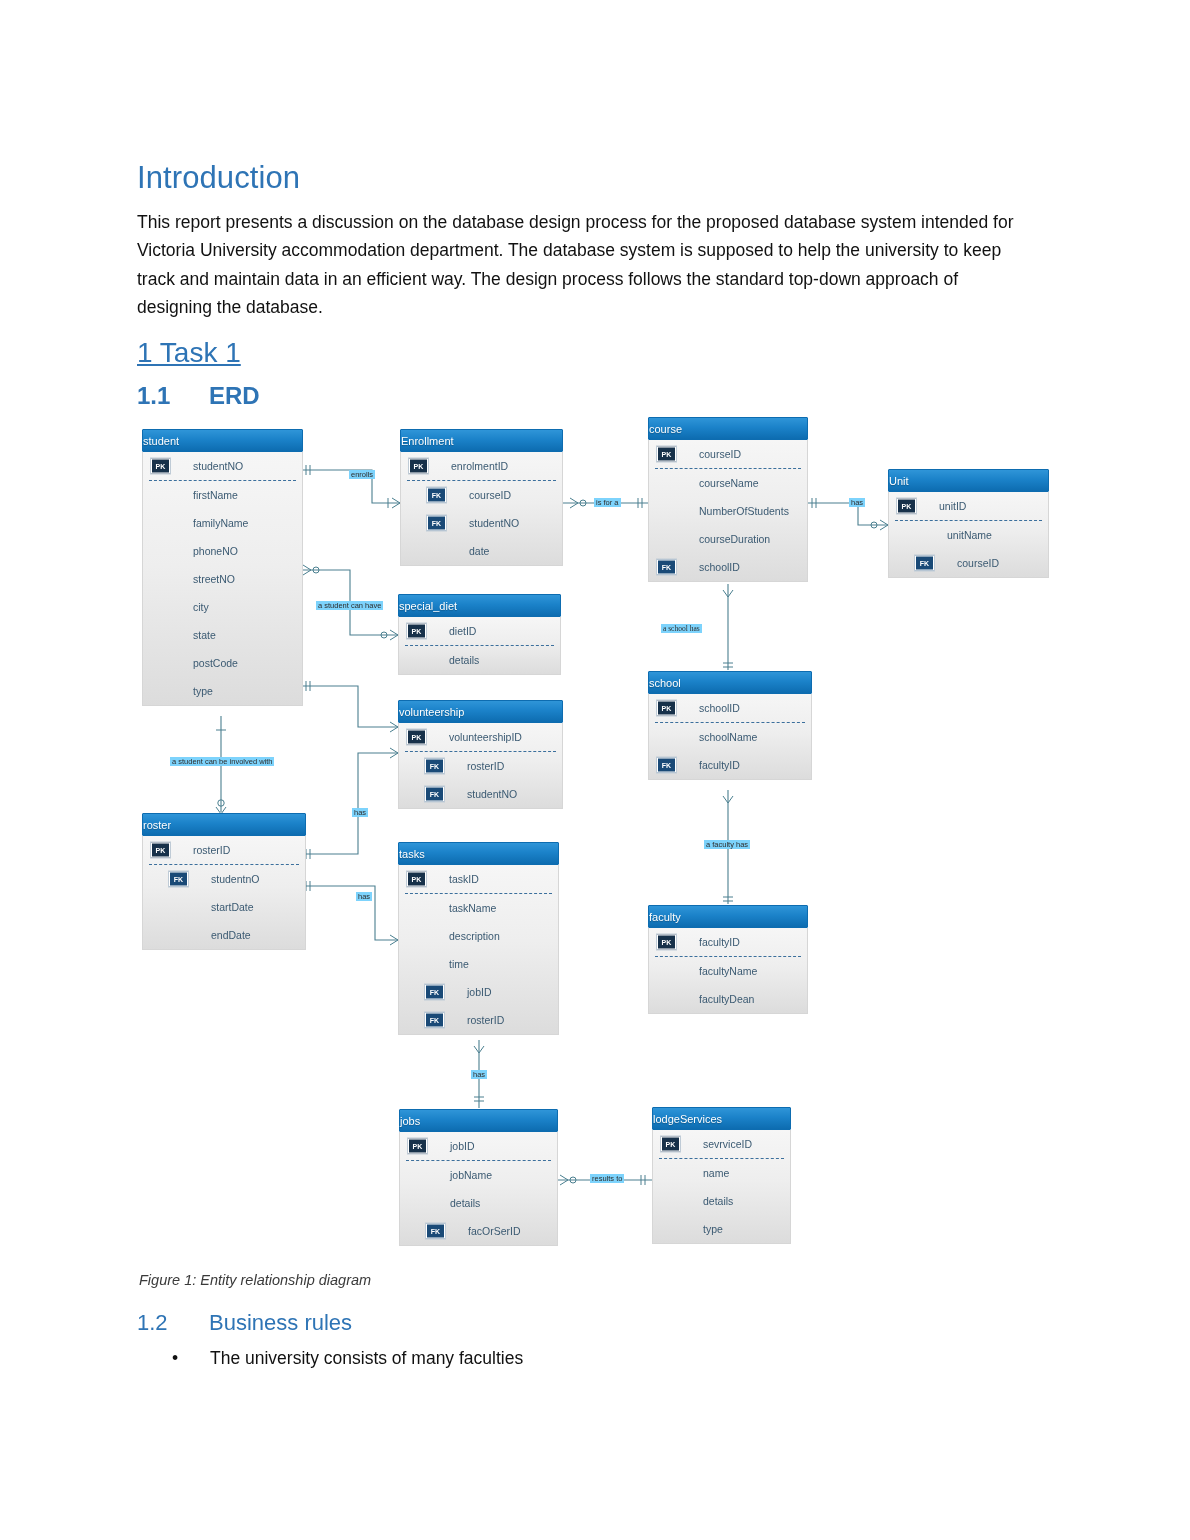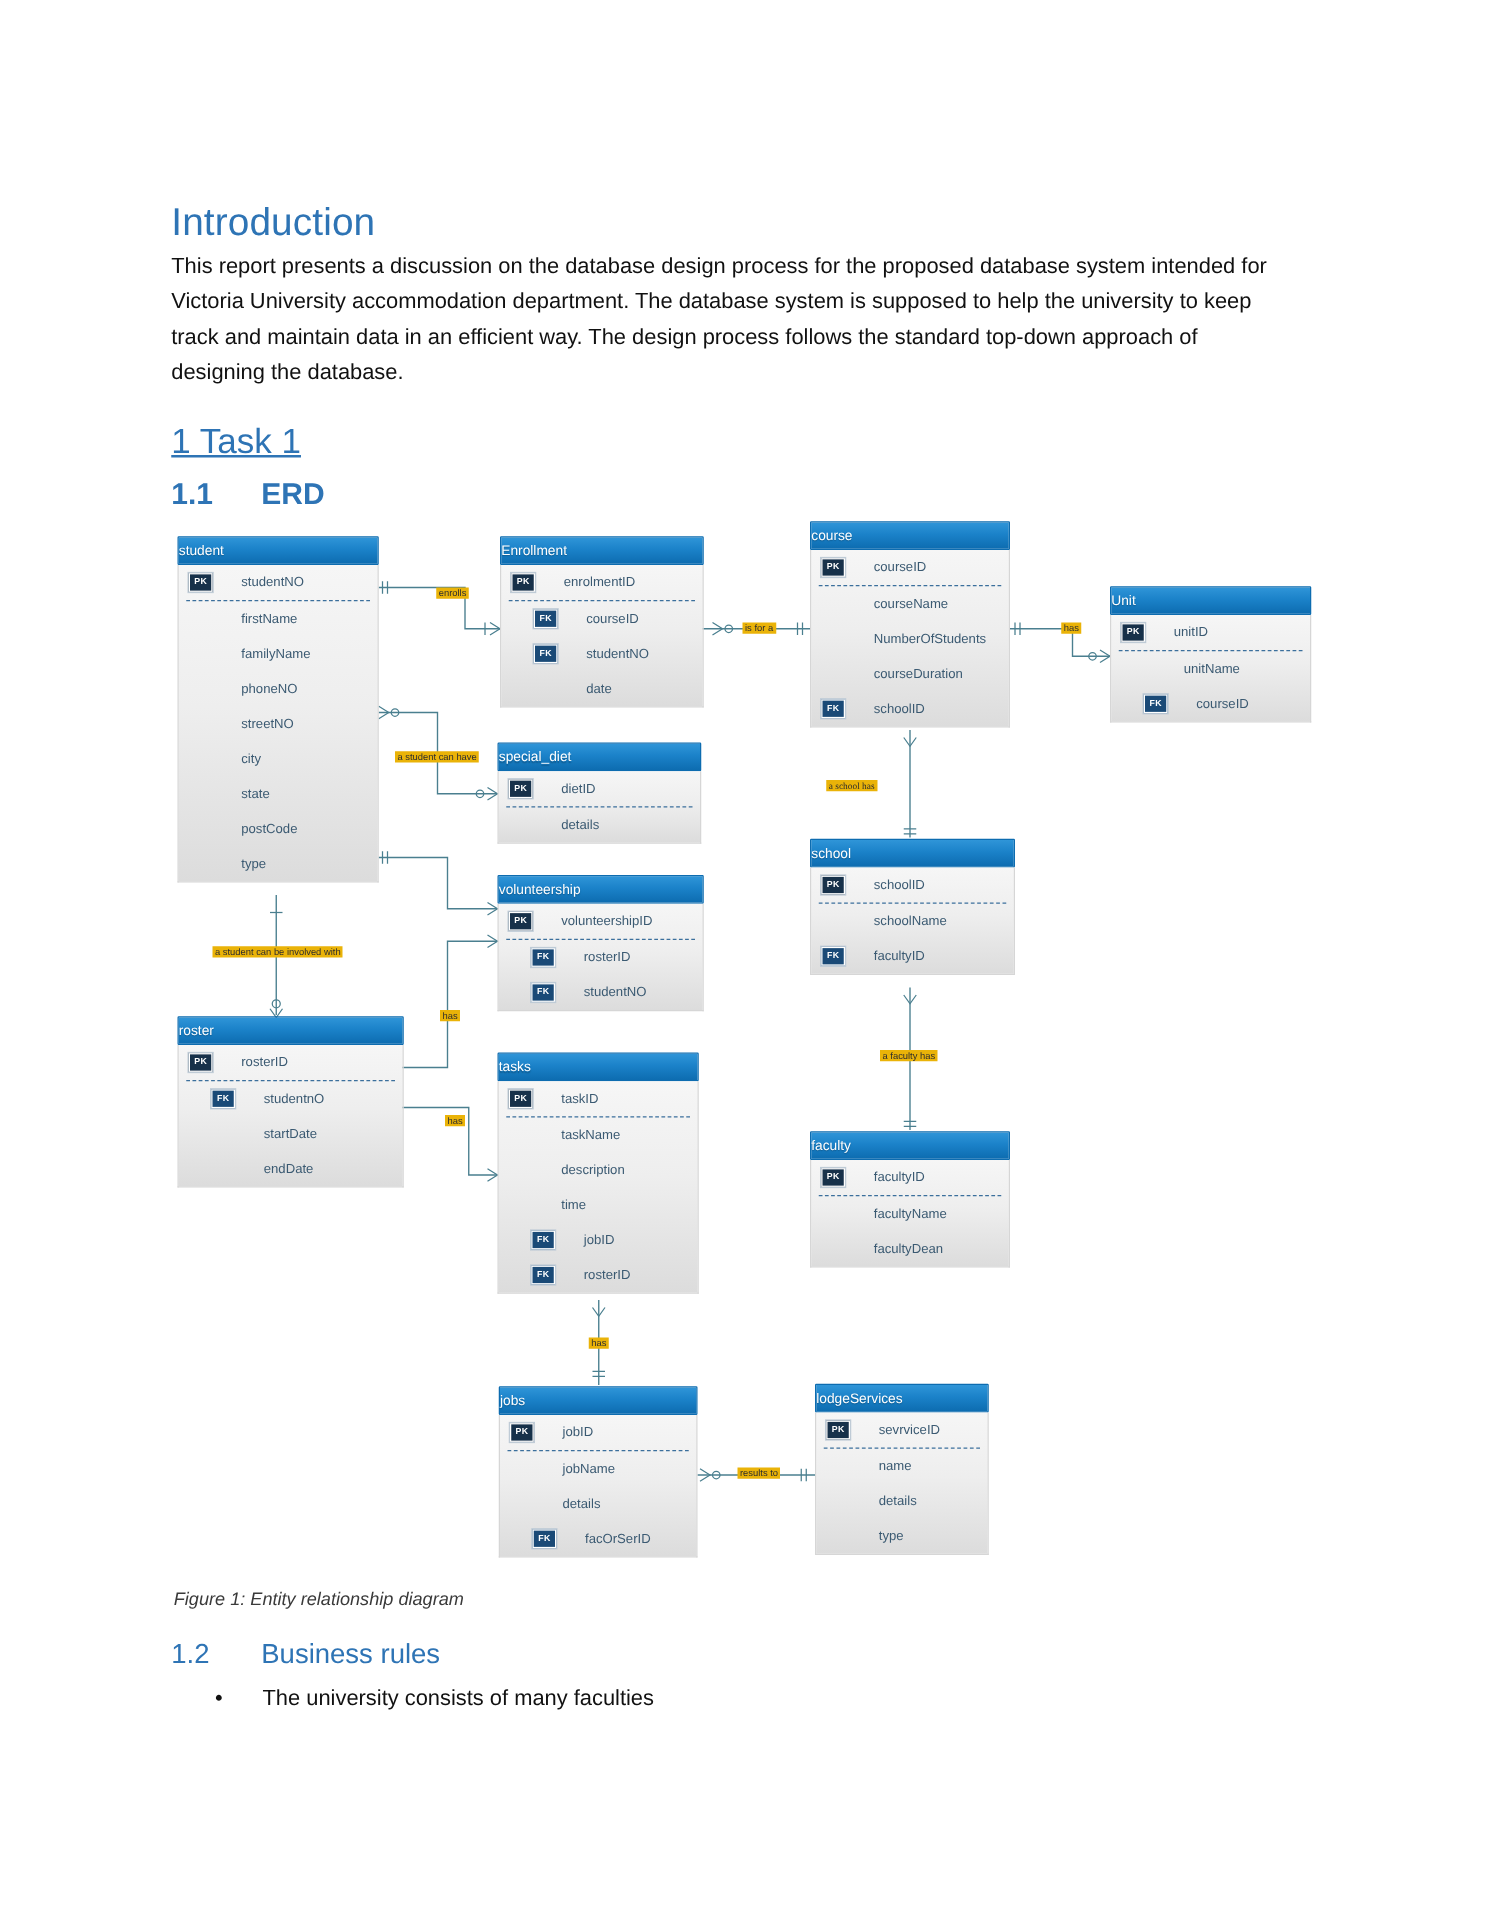--- a/index.html
+++ b/index.html
@@ -13,21 +13,21 @@
   }
   .page{position:absolute;left:0;top:0;width:1190px;height:1540px;}
 
   
   .h1-intro{
     position:absolute;left:137px;top:160px;
     font-size:31px;color:#2e74b5;font-weight:400;
     letter-spacing:0.1px;
   }
   .body-para{
-    position:absolute;left:137px;top:198px;width:900px;
+    position:absolute;left:137px;top:208px;width:900px;
     font-size:17.5px;line-height:28.3px;color:#111;
   }
   .h1-task{
     position:absolute;left:137px;top:337px;
     font-size:28px;color:#2e74b5;font-weight:400;text-decoration:underline;
   }
   .h2-erd{
     position:absolute;left:137px;top:382px;
     font-size:24px;color:#2e74b5;font-weight:700;
   }
@@ -83,21 +83,21 @@
     box-shadow:0 0 0 1px #bfcbd6;
     letter-spacing:0.2px;
   }
   .keybox.fk{left:26px;background:#1a4a77;}
   .divider{
     border-top:1px dashed #3b6f9c;
     margin:0 6px;height:0;
   }
   .rel-label{
     position:absolute;font-size:7.5px;color:#2d2d2d;
-    background:#eab308;padding:0 2px;white-space:nowrap;
+    background:#7dd3fc;padding:0 2px;white-space:nowrap;
     line-height:9px;
   }
 </style>
 </head>
 <body>
 
 <div class="page">
 
   <div class="h1-intro">Introduction</div>
   <div class="body-para">This report presents a discussion on the database design process for the proposed database system intended for Victoria University accommodation department. The database system is supposed to help the university to keep track and maintain data in an efficient way. The design process follows the standard top-down approach of designing the database.</div>
@@ -323,21 +323,21 @@
         <div class="attr">
             <span class="lbl">schoolName</span>
           </div>
         <div class="attr">
             <span class="keybox fk" style="left:8px;">FK</span>
             <span class="lbl">facultyID</span>
           </div>
       </div>
     </div>
 
-    <div class="entity" style="left:142px;top:813px;width:181px;">
+    <div class="entity" style="left:142px;top:813px;width:164px;">
       <div class="ent-head">roster</div>
       <div class="ent-body">
         <div class="attr">
             <span class="keybox">PK</span>
             <span class="lbl">rosterID</span>
           </div>
         <div class="divider"></div>
         <div class="attr ind">
             <span class="keybox fk">FK</span>
             <span class="lbl">studentnO</span>

